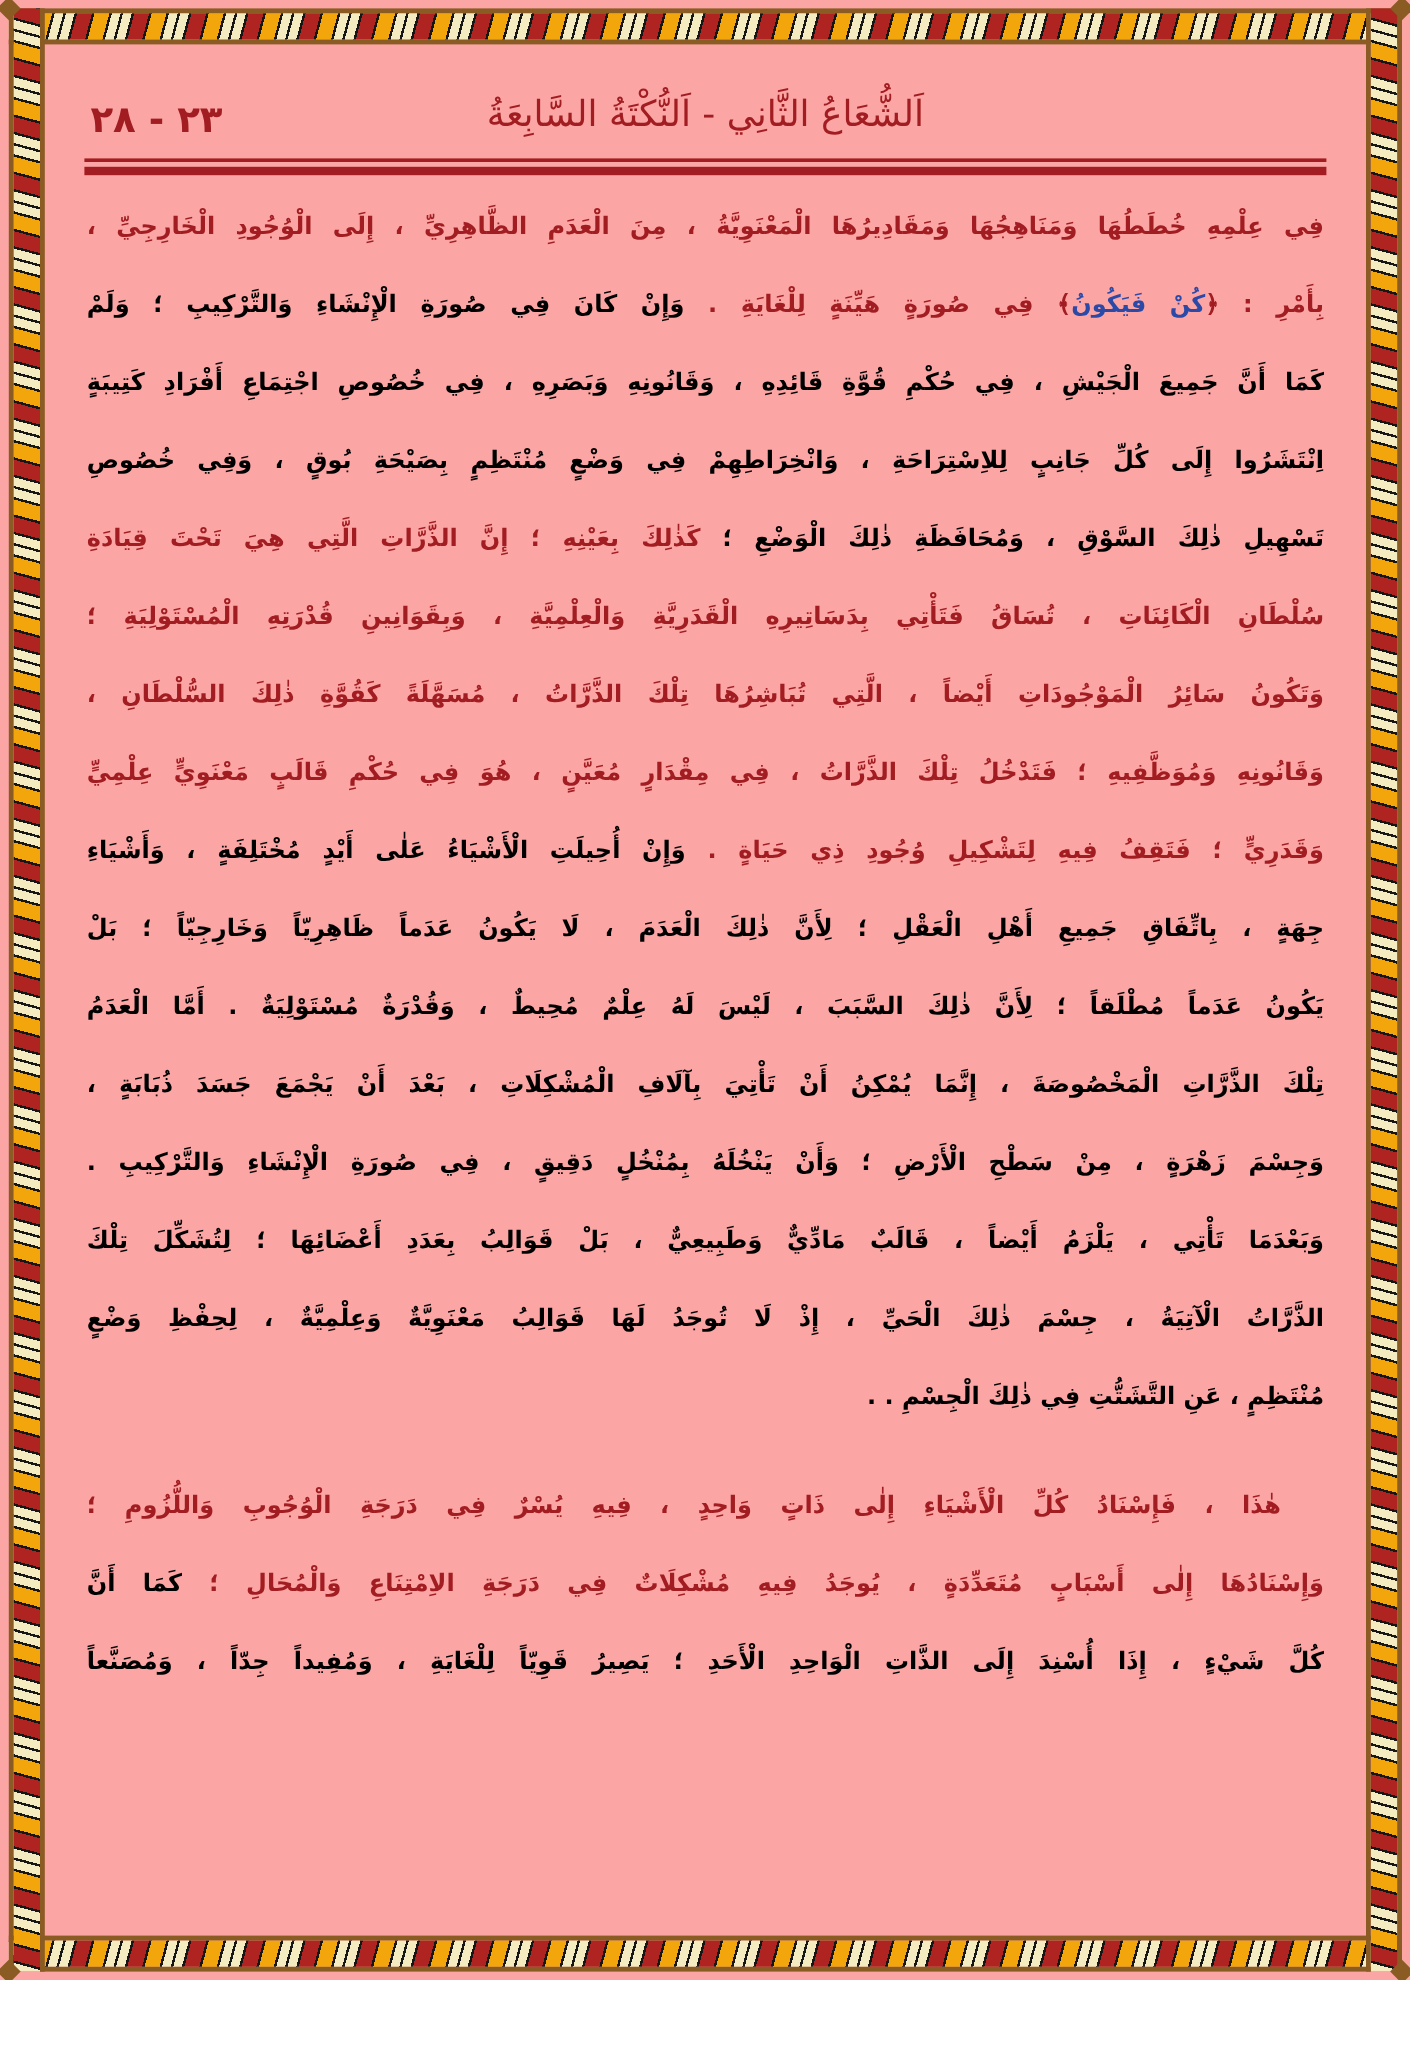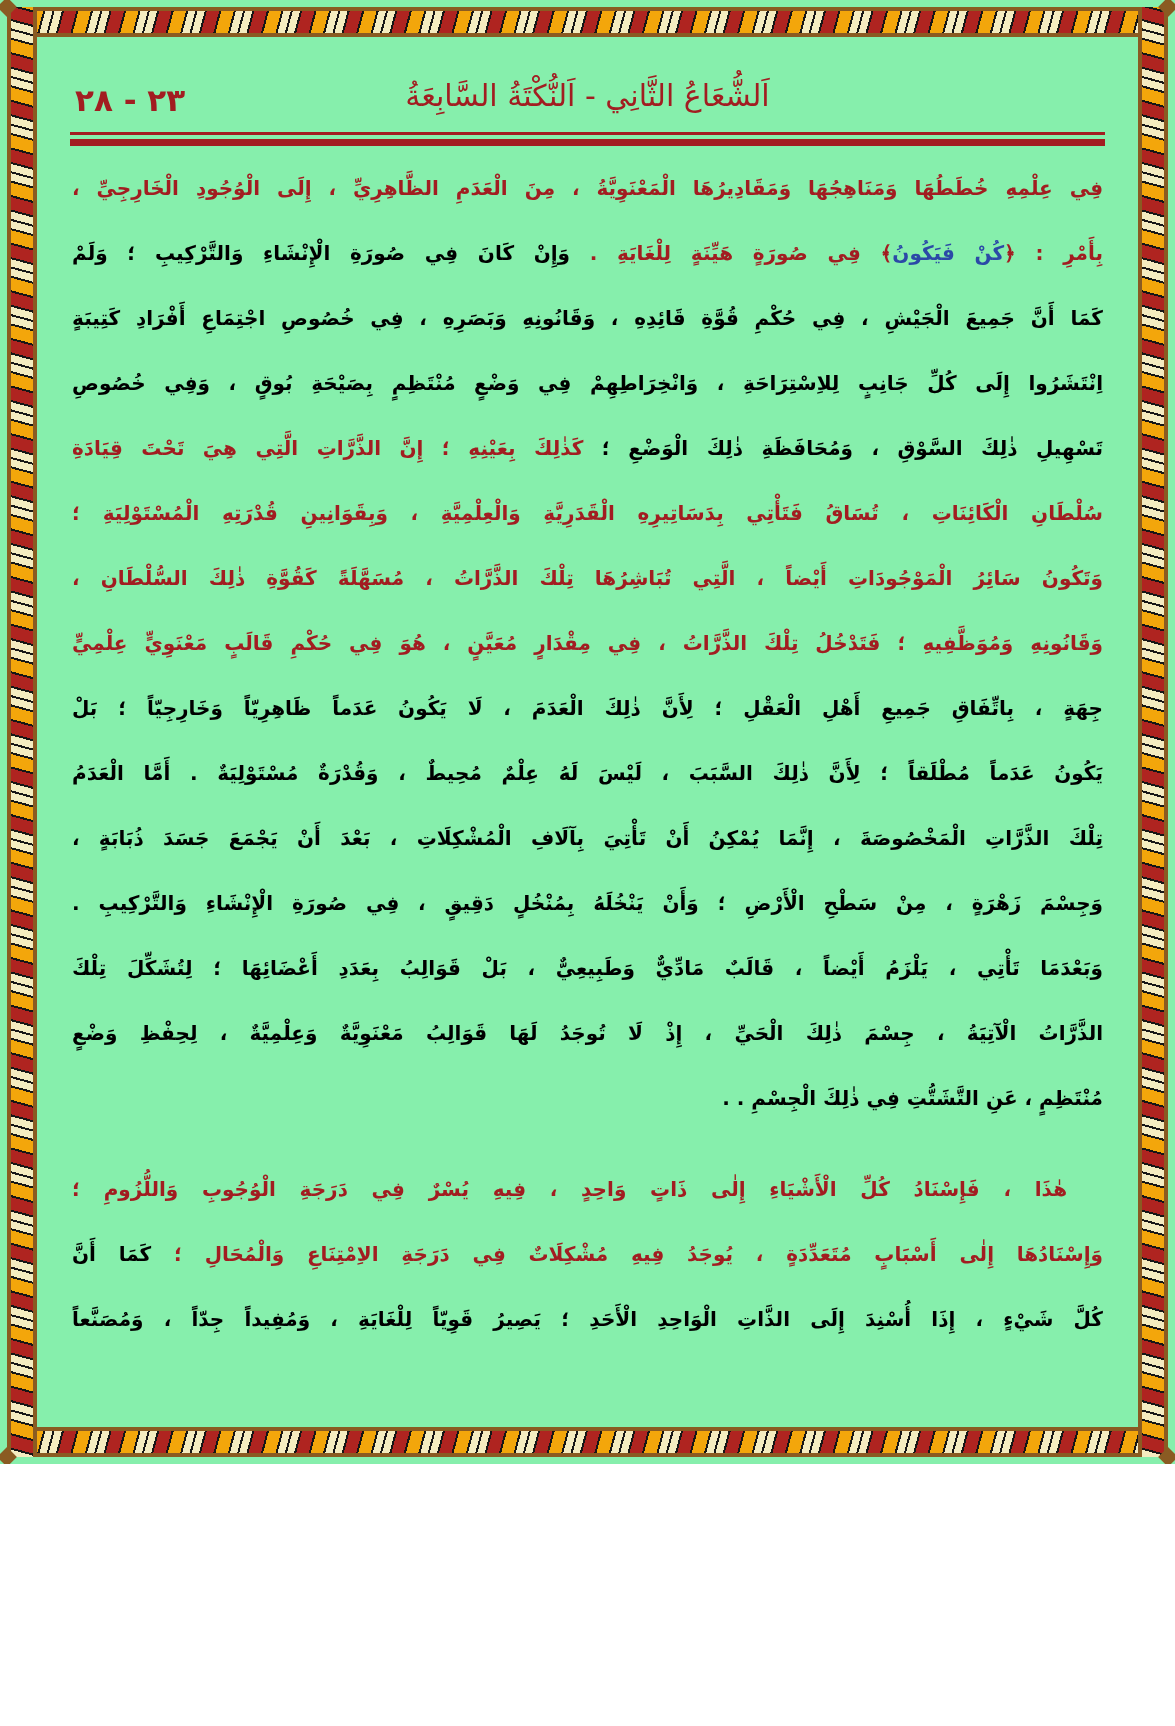--- a/index.html
+++ b/index.html
@@ -1,19 +1,19 @@
 <!DOCTYPE html>
 <html lang="ar" dir="rtl"><head>
 <meta charset="utf-8">
 <style>
   html,body{margin:0;padding:0;background:#ffffff;}
   .page{
     position:relative;
-    width:1175px;height:1464px;
-    background:#86efac;
+    width:1175px;height:1650px;
+    background:#fca5a5;
     overflow:hidden;
     font-family:"DejaVu Sans",sans-serif;
   }
   
   .frame{position:absolute;box-sizing:border-box;}
   .frame-h{
     left:7px;right:7px;height:30px;
     border-top:4px solid #8A5B22;border-bottom:4px solid #8A5B22;
     background:
       repeating-linear-gradient(105deg,
@@ -108,20 +108,21 @@
 
   <div class="body-text" id="body-text">
       <div class="line"><span class="c-red">فِي عِلْمِهِ خُطَطُهَا وَمَنَاهِجُهَا وَمَقَادِيرُهَا الْمَعْنَوِيَّةُ ، مِنَ الْعَدَمِ الظَّاهِرِيِّ ، إِلَى الْوُجُودِ الْخَارِجِيِّ ،</span></div>
       <div class="line"><span class="c-red">بِأَمْرِ : ﴿</span><span class="c-blue">كُنْ فَيَكُونُ</span><span class="c-red">﴾ فِي صُورَةٍ هَيِّنَةٍ لِلْغَايَةِ . </span><span class="c-black">وَإِنْ كَانَ فِي صُورَةِ الْإِنْشَاءِ وَالتَّرْكِيبِ ؛ وَلَمْ</span></div>
       <div class="line"><span class="c-black">كَمَا أَنَّ جَمِيعَ الْجَيْشِ ، فِي حُكْمِ قُوَّةِ قَائِدِهِ ، وَقَانُونِهِ وَبَصَرِهِ ، فِي خُصُوصِ اجْتِمَاعِ أَفْرَادِ كَتِيبَةٍ</span></div>
       <div class="line"><span class="c-black">اِنْتَشَرُوا إِلَى كُلِّ جَانِبٍ لِلاِسْتِرَاحَةِ ، وَانْخِرَاطِهِمْ فِي وَضْعٍ مُنْتَظِمٍ بِصَيْحَةِ بُوقٍ ، وَفِي خُصُوصِ</span></div>
       <div class="line"><span class="c-black">تَسْهِيلِ ذٰلِكَ السَّوْقِ ، وَمُحَافَظَةِ ذٰلِكَ الْوَضْعِ ؛ </span><span class="c-red">كَذٰلِكَ بِعَيْنِهِ ؛ إِنَّ الذَّرَّاتِ الَّتِي هِيَ تَحْتَ قِيَادَةِ</span></div>
       <div class="line"><span class="c-red">سُلْطَانِ الْكَائِنَاتِ ، تُسَاقُ فَتَأْتِي بِدَسَاتِيرِهِ الْقَدَرِيَّةِ وَالْعِلْمِيَّةِ ، وَبِقَوَانِينِ قُدْرَتِهِ الْمُسْتَوْلِيَةِ ؛</span></div>
       <div class="line"><span class="c-red">وَتَكُونُ سَائِرُ الْمَوْجُودَاتِ أَيْضاً ، الَّتِي تُبَاشِرُهَا تِلْكَ الذَّرَّاتُ ، مُسَهَّلَةً كَقُوَّةِ ذٰلِكَ السُّلْطَانِ ،</span></div>
       <div class="line"><span class="c-red">وَقَانُونِهِ وَمُوَظَّفِيهِ ؛ فَتَدْخُلُ تِلْكَ الذَّرَّاتُ ، فِي مِقْدَارٍ مُعَيَّنٍ ، هُوَ فِي حُكْمِ قَالَبٍ مَعْنَوِيٍّ عِلْمِيٍّ</span></div>
+      <div class="line"><span class="c-red">وَقَدَرِيٍّ ؛ فَتَقِفُ فِيهِ لِتَشْكِيلِ وُجُودِ ذِي حَيَاةٍ . </span><span class="c-black">وَإِنْ أُحِيلَتِ الْأَشْيَاءُ عَلٰى أَيْدٍ مُخْتَلِفَةٍ ، وَأَشْيَاءِ</span></div>
       <div class="line"><span class="c-black">جِهَةٍ ، بِاتِّفَاقِ جَمِيعِ أَهْلِ الْعَقْلِ ؛ لِأَنَّ ذٰلِكَ الْعَدَمَ ، لَا يَكُونُ عَدَماً ظَاهِرِيّاً وَخَارِجِيّاً ؛ بَلْ</span></div>
       <div class="line"><span class="c-black">يَكُونُ عَدَماً مُطْلَقاً ؛ لِأَنَّ ذٰلِكَ السَّبَبَ ، لَيْسَ لَهُ عِلْمٌ مُحِيطٌ ، وَقُدْرَةٌ مُسْتَوْلِيَةٌ . أَمَّا الْعَدَمُ</span></div>
       <div class="line"><span class="c-black">تِلْكَ الذَّرَّاتِ الْمَخْصُوصَةَ ، إِنَّمَا يُمْكِنُ أَنْ تَأْتِيَ بِآلَافِ الْمُشْكِلَاتِ ، بَعْدَ أَنْ يَجْمَعَ جَسَدَ ذُبَابَةٍ ،</span></div>
       <div class="line"><span class="c-black">وَجِسْمَ زَهْرَةٍ ، مِنْ سَطْحِ الْأَرْضِ ؛ وَأَنْ يَنْخُلَهُ بِمُنْخُلٍ دَقِيقٍ ، فِي صُورَةِ الْإِنْشَاءِ وَالتَّرْكِيبِ .</span></div>
       <div class="line"><span class="c-black">وَبَعْدَمَا تَأْتِي ، يَلْزَمُ أَيْضاً ، قَالَبٌ مَادِّيٌّ وَطَبِيعِيٌّ ، بَلْ قَوَالِبُ بِعَدَدِ أَعْضَائِهَا ؛ لِتُشَكِّلَ تِلْكَ</span></div>
       <div class="line"><span class="c-black">الذَّرَّاتُ الْآتِيَةُ ، جِسْمَ ذٰلِكَ الْحَيِّ ، إِذْ لَا تُوجَدُ لَهَا قَوَالِبُ مَعْنَوِيَّةٌ وَعِلْمِيَّةٌ ، لِحِفْظِ وَضْعٍ</span></div>
       <div class="line last"><span class="c-black">مُنْتَظِمٍ ، عَنِ التَّشَتُّتِ فِي ذٰلِكَ الْجِسْمِ . .</span></div>
       <div class="line indent gap"><span class="c-red">هٰذَا ، فَإِسْنَادُ كُلِّ الْأَشْيَاءِ إِلٰى ذَاتٍ وَاحِدٍ ، فِيهِ يُسْرٌ فِي دَرَجَةِ الْوُجُوبِ وَاللُّزُومِ ؛</span></div>
       <div class="line"><span class="c-red">وَإِسْنَادُهَا إِلٰى أَسْبَابٍ مُتَعَدِّدَةٍ ، يُوجَدُ فِيهِ مُشْكِلَاتٌ فِي دَرَجَةِ الاِمْتِنَاعِ وَالْمُحَالِ ؛ </span><span class="c-black">كَمَا أَنَّ</span></div>
       <div class="line"><span class="c-black">كُلَّ شَيْءٍ ، إِذَا أُسْنِدَ إِلَى الذَّاتِ الْوَاحِدِ الْأَحَدِ ؛ يَصِيرُ قَوِيّاً لِلْغَايَةِ ، وَمُفِيداً جِدّاً ، وَمُصَنَّعاً</span></div>

